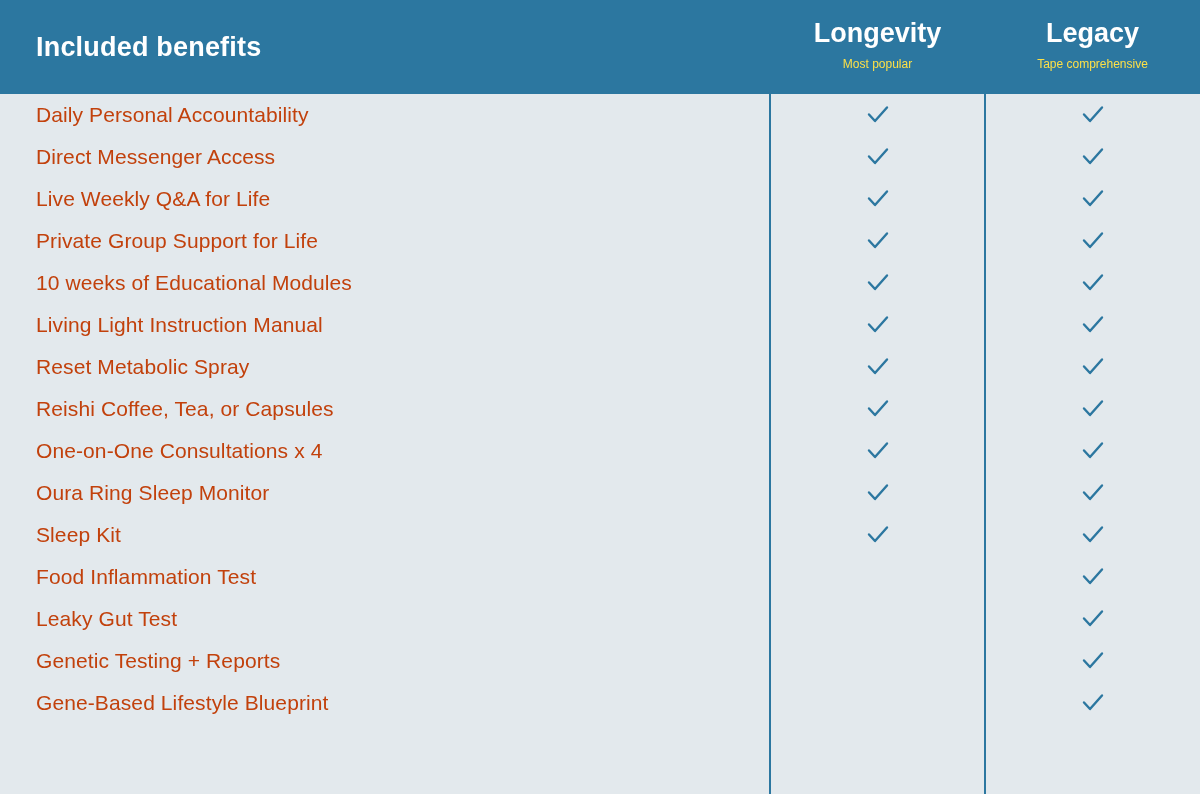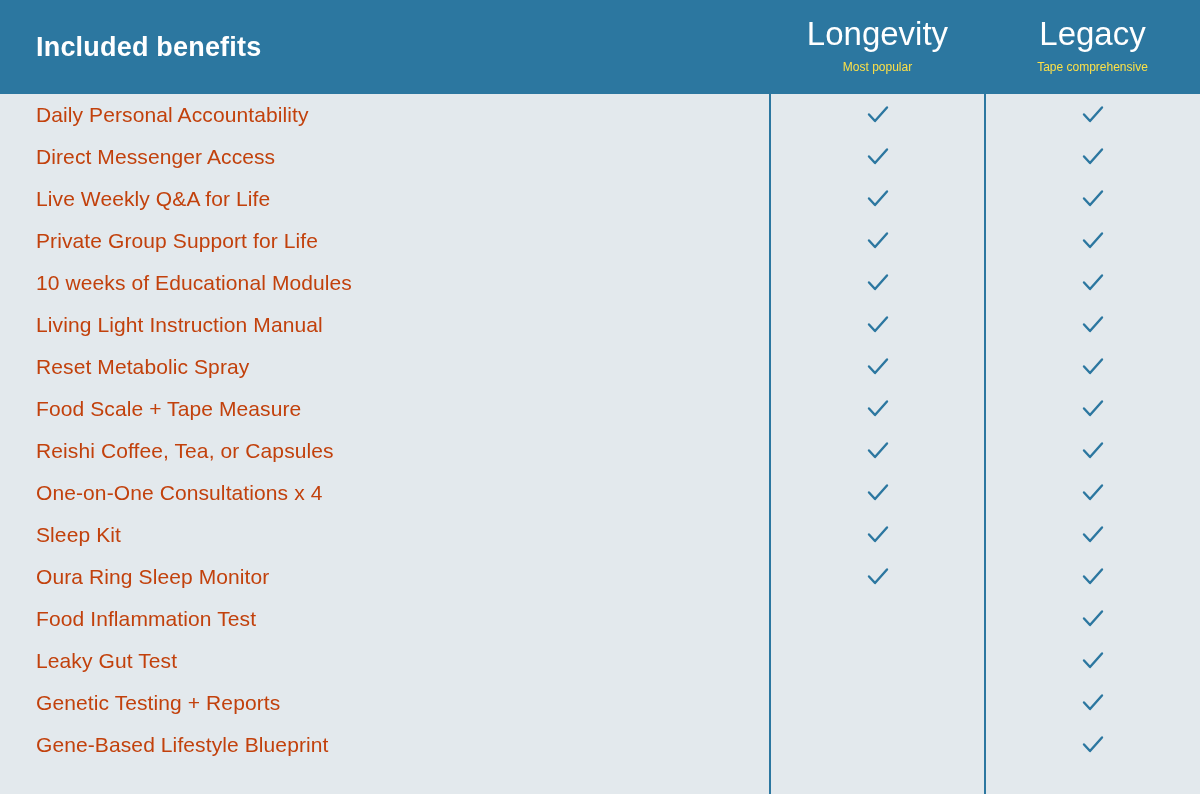--- a/index.html
+++ b/index.html
@@ -44,22 +44,22 @@
     width: 215px;
     display: flex;
     flex-direction: column;
     align-items: center;
     justify-content: center;
     box-sizing: border-box;
     padding-bottom: 6px;
   }
   .th-plan.legacy { width: 215px; }
   .th-plan .plan-name {
-    font-size: 33px;
-    font-weight: normal;
+    font-size: 27px;
+    font-weight: bold;
     line-height: 1.2;
   }
   .th-plan .plan-sub {
     font-size: 12px;
     font-weight: normal;
     margin-top: 7px;
     color: #fde047;
   }
 
   
@@ -244,37 +244,20 @@
         </div>
         <div class="cell-check">
           <span class="check">
             <svg width="26" height="26" viewBox="0 0 26 26" aria-hidden="true">
               <path d="M4 12.5 L10 19 L22 5.5" fill="none" stroke="#2c77a0" stroke-width="2.4" stroke-linecap="round" stroke-linejoin="round"></path>
             </svg>
           </span>
         </div>
       </div>
       <div class="row">
-        <div class="cell-benefit">Food Scale + Tape Measure</div>
-        <div class="cell-check">
-          <span class="check">
-            <svg width="26" height="26" viewBox="0 0 26 26" aria-hidden="true">
-              <path d="M4 12.5 L10 19 L22 5.5" fill="none" stroke="#2c77a0" stroke-width="2.4" stroke-linecap="round" stroke-linejoin="round"></path>
-            </svg>
-          </span>
-        </div>
-        <div class="cell-check">
-          <span class="check">
-            <svg width="26" height="26" viewBox="0 0 26 26" aria-hidden="true">
-              <path d="M4 12.5 L10 19 L22 5.5" fill="none" stroke="#2c77a0" stroke-width="2.4" stroke-linecap="round" stroke-linejoin="round"></path>
-            </svg>
-          </span>
-        </div>
-      </div>
-      <div class="row">
         <div class="cell-benefit">Reishi Coffee, Tea, or Capsules</div>
         <div class="cell-check">
           <span class="check">
             <svg width="26" height="26" viewBox="0 0 26 26" aria-hidden="true">
               <path d="M4 12.5 L10 19 L22 5.5" fill="none" stroke="#2c77a0" stroke-width="2.4" stroke-linecap="round" stroke-linejoin="round"></path>
             </svg>
           </span>
         </div>
         <div class="cell-check">
           <span class="check">
@@ -295,54 +278,54 @@
         </div>
         <div class="cell-check">
           <span class="check">
             <svg width="26" height="26" viewBox="0 0 26 26" aria-hidden="true">
               <path d="M4 12.5 L10 19 L22 5.5" fill="none" stroke="#2c77a0" stroke-width="2.4" stroke-linecap="round" stroke-linejoin="round"></path>
             </svg>
           </span>
         </div>
       </div>
       <div class="row">
+        <div class="cell-benefit">Oura Ring Sleep Monitor</div>
+        <div class="cell-check">
+          <span class="check">
+            <svg width="26" height="26" viewBox="0 0 26 26" aria-hidden="true">
+              <path d="M4 12.5 L10 19 L22 5.5" fill="none" stroke="#2c77a0" stroke-width="2.4" stroke-linecap="round" stroke-linejoin="round"></path>
+            </svg>
+          </span>
+        </div>
+        <div class="cell-check">
+          <span class="check">
+            <svg width="26" height="26" viewBox="0 0 26 26" aria-hidden="true">
+              <path d="M4 12.5 L10 19 L22 5.5" fill="none" stroke="#2c77a0" stroke-width="2.4" stroke-linecap="round" stroke-linejoin="round"></path>
+            </svg>
+          </span>
+        </div>
+      </div>
+      <div class="row">
         <div class="cell-benefit">Sleep Kit</div>
         <div class="cell-check">
           <span class="check">
             <svg width="26" height="26" viewBox="0 0 26 26" aria-hidden="true">
               <path d="M4 12.5 L10 19 L22 5.5" fill="none" stroke="#2c77a0" stroke-width="2.4" stroke-linecap="round" stroke-linejoin="round"></path>
             </svg>
           </span>
         </div>
         <div class="cell-check">
           <span class="check">
             <svg width="26" height="26" viewBox="0 0 26 26" aria-hidden="true">
               <path d="M4 12.5 L10 19 L22 5.5" fill="none" stroke="#2c77a0" stroke-width="2.4" stroke-linecap="round" stroke-linejoin="round"></path>
             </svg>
           </span>
         </div>
       </div>
       <div class="row">
-        <div class="cell-benefit">Oura Ring Sleep Monitor</div>
-        <div class="cell-check">
-          <span class="check">
-            <svg width="26" height="26" viewBox="0 0 26 26" aria-hidden="true">
-              <path d="M4 12.5 L10 19 L22 5.5" fill="none" stroke="#2c77a0" stroke-width="2.4" stroke-linecap="round" stroke-linejoin="round"></path>
-            </svg>
-          </span>
-        </div>
-        <div class="cell-check">
-          <span class="check">
-            <svg width="26" height="26" viewBox="0 0 26 26" aria-hidden="true">
-              <path d="M4 12.5 L10 19 L22 5.5" fill="none" stroke="#2c77a0" stroke-width="2.4" stroke-linecap="round" stroke-linejoin="round"></path>
-            </svg>
-          </span>
-        </div>
-      </div>
-      <div class="row">
         <div class="cell-benefit">Food Inflammation Test</div>
         <div class="cell-check">
           <span class="empty"></span>
         </div>
         <div class="cell-check">
           <span class="check">
             <svg width="26" height="26" viewBox="0 0 26 26" aria-hidden="true">
               <path d="M4 12.5 L10 19 L22 5.5" fill="none" stroke="#2c77a0" stroke-width="2.4" stroke-linecap="round" stroke-linejoin="round"></path>
             </svg>
           </span>

